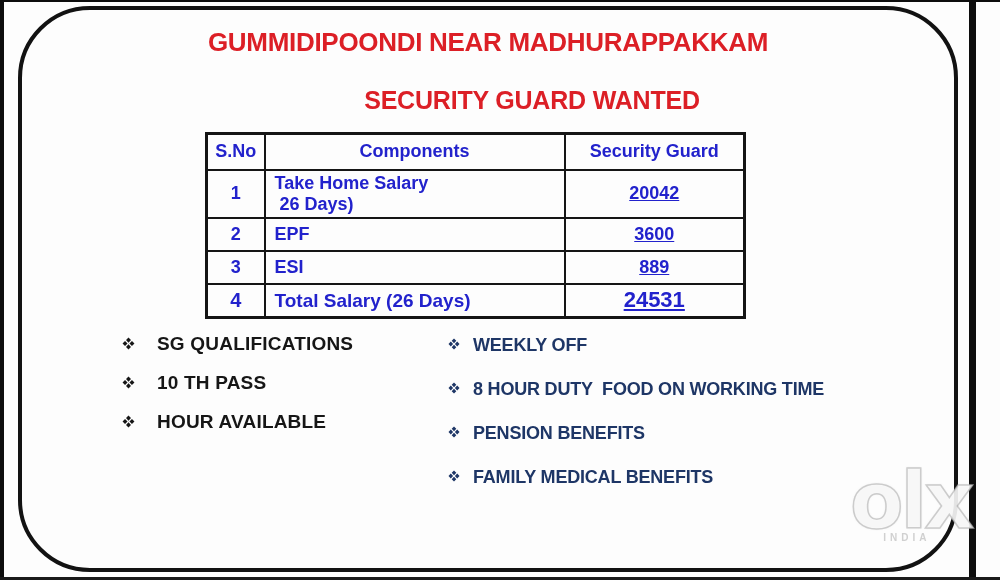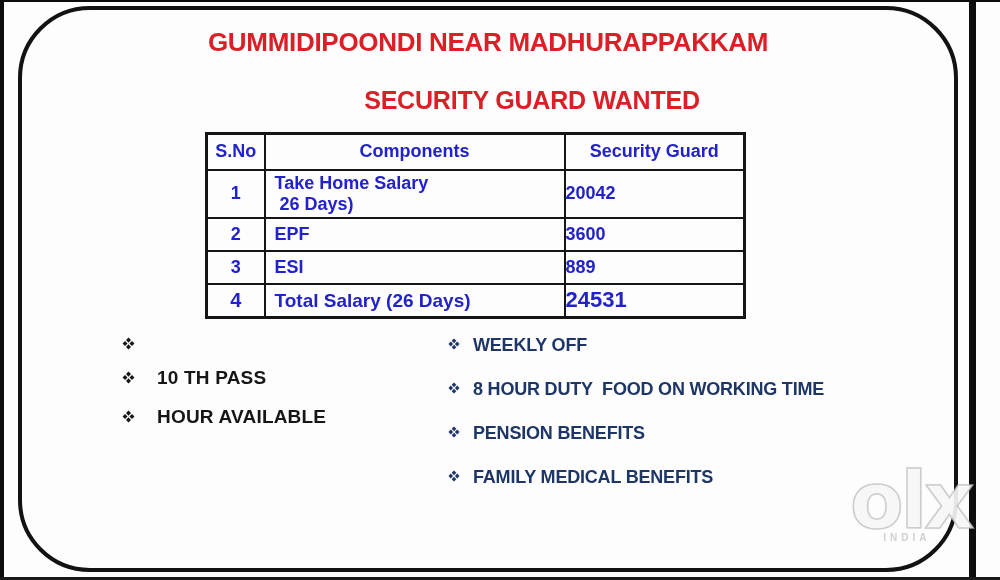--- a/index.html
+++ b/index.html
@@ -46,21 +46,21 @@
     color: #2222cc; font-weight: 700;
   }
   table.salary th, table.salary td { border: 2px solid #151515; overflow: hidden; }
   table.salary th { font-size: 18px; text-align: center; }
   tr.hdr   { height: 36px; }
   tr.row1  { height: 48px; }
   tr.row2, tr.row3 { height: 33px; }
   tr.row4  { height: 34px; }
   td.sno  { text-align: center; font-size: 18px; }
   td.comp { text-align: left; padding-left: 9px; font-size: 18px; line-height: 21px; white-space: pre-wrap; }
-  td.val  { text-align: left; font-size: 18px; }
+  td.val  { text-align: center; font-size: 18px; text-decoration: underline; }
   tr.row4 td.sno  { font-size: 20px; }
   tr.row4 td.comp { font-size: 19px; }
   tr.row4 td.val  { font-size: 22px; }
 
   
   ul.blist { list-style: none; position: absolute; }
   ul.blist li { display: flex; align-items: flex-start; }
   .bullet { flex: 0 0 auto; margin-top: 5px; }
   .bullet svg { display: block; }
 
@@ -144,20 +144,21 @@
   </tbody>
     </table>
 
   <ul class="blist quals">
     <li>
       <span class="bullet">
           <svg width="13" height="13" viewBox="0 0 12 12">
             <path d="M6 .4 8.3 2.8 6 5.2 3.7 2.8Z M2.8 3.6 5.1 6 2.8 8.4.5 6Z M9.2 3.6 11.5 6 9.2 8.4 6.9 6Z M6 6.8 8.3 9.2 6 11.6 3.7 9.2Z" fill="currentColor"></path>
           </svg>
         </span>
+      <span class="itm">SG QUALIFICATIONS</span>
     </li>
     <li>
       <span class="bullet">
           <svg width="13" height="13" viewBox="0 0 12 12">
             <path d="M6 .4 8.3 2.8 6 5.2 3.7 2.8Z M2.8 3.6 5.1 6 2.8 8.4.5 6Z M9.2 3.6 11.5 6 9.2 8.4 6.9 6Z M6 6.8 8.3 9.2 6 11.6 3.7 9.2Z" fill="currentColor"></path>
           </svg>
         </span>
       <span class="itm">10 TH PASS</span>
     </li>
     <li>

